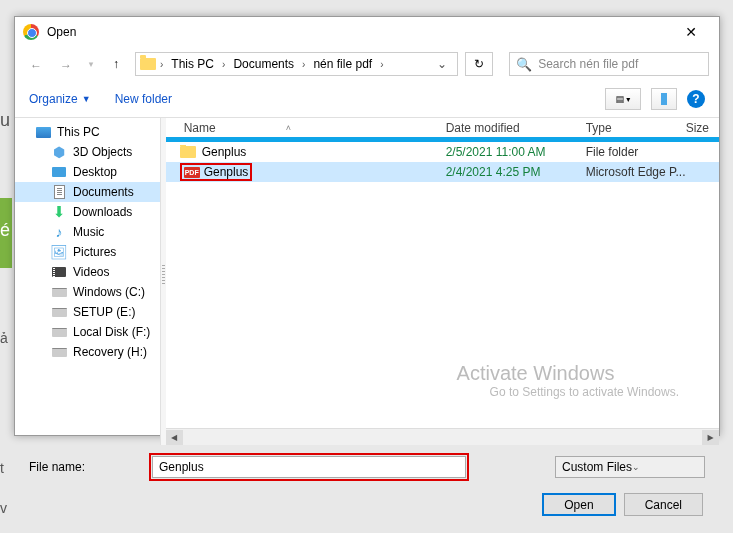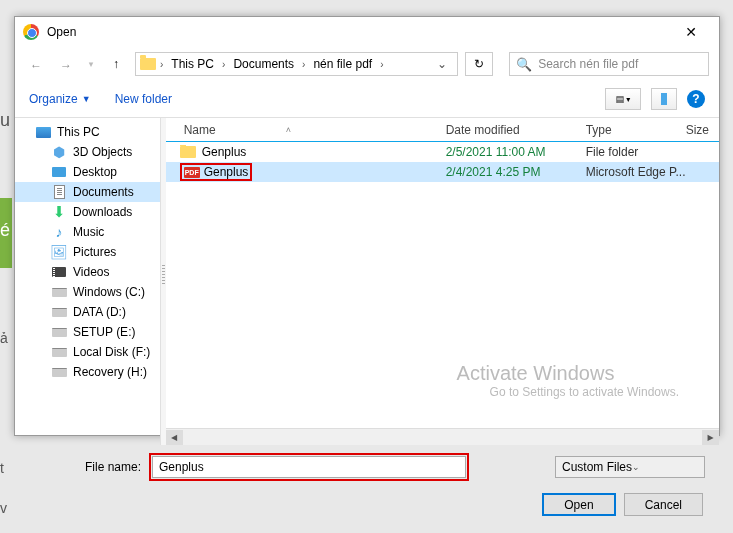--- a/index.html
+++ b/index.html
@@ -41,40 +41,40 @@
 .ico-docs::after { content: ""; position: absolute; top: 2px; left: 2px; right: 2px; height: 1px; background: #888; box-shadow: 0 2px 0 #888, 0 4px 0 #888, 0 6px 0 #888; }
 .ico-dl { color: #2ecc71; font-size: 15px; }
 .ico-music { color: #3498db; font-size: 14px; }
 .ico-pics { color: #5aa9e6; font-size: 14px; }
 .ico-vids { background: #444; width: 14px; height: 10px; border-radius: 1px; position: relative; }
 .ico-vids::before { content:""; position:absolute; left:1px; top:0; bottom:0; width:2px; background: repeating-linear-gradient(#444 0 1px, #fff 1px 2px); }
 .ico-drive { background: #ccc; width: 15px; height: 9px; border-radius: 1px; position: relative; border-top: 1px solid #888; }
 .splitter { width: 6px; background: #f5f5f5; border-left: 1px solid #e0e0e0; cursor: col-resize; position: relative; }
 .splitter::before { content:""; position: absolute; left:1px; top: 45%; width: 3px; height: 20px; background: repeating-linear-gradient(#aaa 0 1px, transparent 1px 3px); }
 .file-area { flex: 1; display: flex; flex-direction: column; }
-.file-header { display: flex; height: 24px; border-bottom: 1px solid #0ea5e9; align-items: center; color: #444; }
+.file-header { display: flex; height: 24px; border-bottom: 5px solid #0ea5e9; align-items: center; color: #444; }
 .fh-name { width: 280px; padding-left: 18px; display: flex; align-items: center; gap: 70px; cursor: pointer; }
 .fh-date { width: 140px; cursor: pointer; }
 .fh-type { width: 100px; cursor: pointer; }
 .fh-size { flex: 1; text-align: right; padding-right: 10px; cursor: pointer; }
 .sort-ind { color: #888; font-size: 9px; }
 .file-list { flex: 1; overflow: auto; }
 .file-row { display: flex; height: 20px; align-items: center; cursor: pointer; }
 .file-row.selected { background: #cce8ff; }
 .fr-name { width: 280px; padding-left: 14px; display: flex; align-items: center; gap: 6px; overflow: hidden; }
 .fr-date { width: 140px; color: #15803d; }
 .fr-type { width: 120px; color: #333; overflow: hidden; text-overflow: ellipsis; white-space: nowrap; }
 .pdf-icon { width: 16px; height: 11px; background: #d93025; color: #fff; font-size: 7px; font-weight: bold; display: flex; align-items: center; justify-content: center; border-radius: 1px; }
 .red-box { border: 2px solid #d00; padding: 0 2px; display: inline-flex; align-items: center; gap: 4px; }
 .hscroll { height: 17px; background: #f0f0f0; border-top: 1px solid #ddd; display: flex; align-items: center; }
 .hscroll-btn { width: 17px; height: 15px; background: #ddd; display: flex; align-items: center; justify-content: center; font-size: 8px; color: #555; cursor: pointer; }
 .hscroll-track { flex: 1; }
 .bottom { padding: 8px 14px; }
 .filename-row { display: flex; align-items: center; gap: 8px; margin-bottom: 12px; }
-.filename-label { width: 112px; text-align: right; }
+.filename-label { width: 112px; text-align: left; }
 .filename-input-wrap { border: 2px solid #d00; padding: 1px; }
 .filename-input { width: 314px; height: 22px; border: 1px solid #aaa; padding: 0 6px; outline: none; }
 .filetype { width: 150px; height: 22px; border: 1px solid #aaa; background: #efefef; display: flex; align-items: center; padding: 0 6px; cursor: pointer; justify-content: flex-start; }
 .btn-row { display: flex; justify-content: flex-end; gap: 8px; padding-right: 2px; }
 .btn { height: 23px; padding: 0 20px; border: 1px solid #adadad; background: #e1e1e1; cursor: pointer; display: flex; align-items: center; }
 .btn.primary { border: 2px solid #0078d7; background: #e1e1e1; }
 .watermark { position: absolute; right: 40px; bottom: 36px; color: #bbb; pointer-events: none; }
 .watermark .wm1 { font-size: 20px; }
 .watermark .wm2 { font-size: 12px; margin-left: 33px; }
 .bg-frag { position: absolute; color: #555; font-size: 18px; }
@@ -177,26 +177,20 @@
         <span class="tree-ico">
             <span class="ico-vids"></span>
           </span>
         <span>Videos</span>
       </div>
       <div class="tree-item child">
         <span class="tree-ico">
             <span class="ico-drive"></span>
           </span>
         <span>Windows (C:)</span>
-      </div>
-      <div class="tree-item child">
-        <span class="tree-ico">
-            <span class="ico-drive"></span>
-          </span>
-        <span>DATA (D:)</span>
       </div>
       <div class="tree-item child">
         <span class="tree-ico">
             <span class="ico-drive"></span>
           </span>
         <span>SETUP (E:)</span>
       </div>
       <div class="tree-item child">
         <span class="tree-ico">
             <span class="ico-drive"></span>

